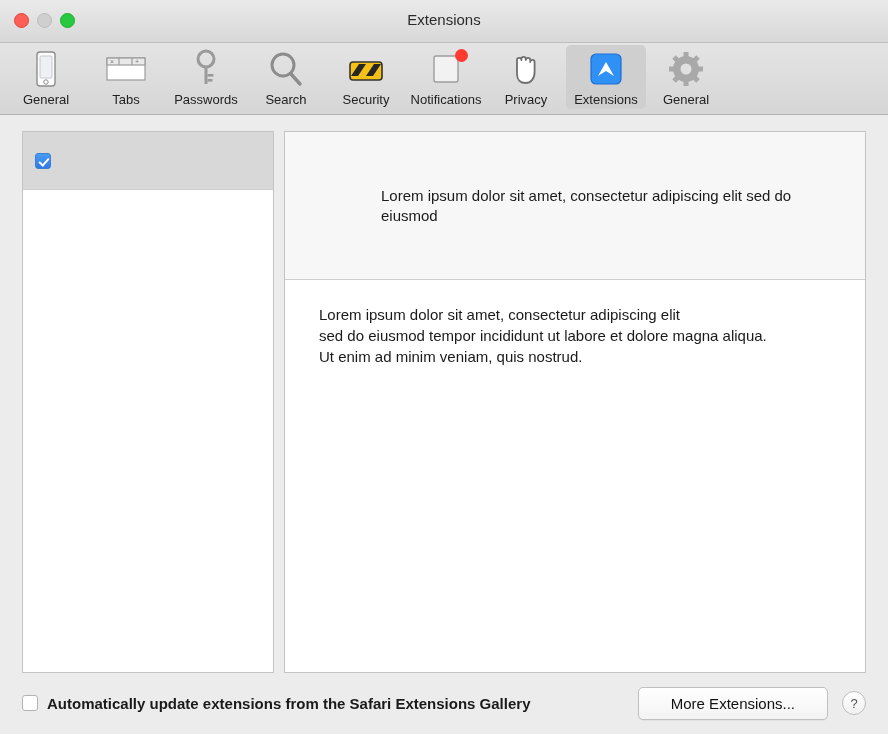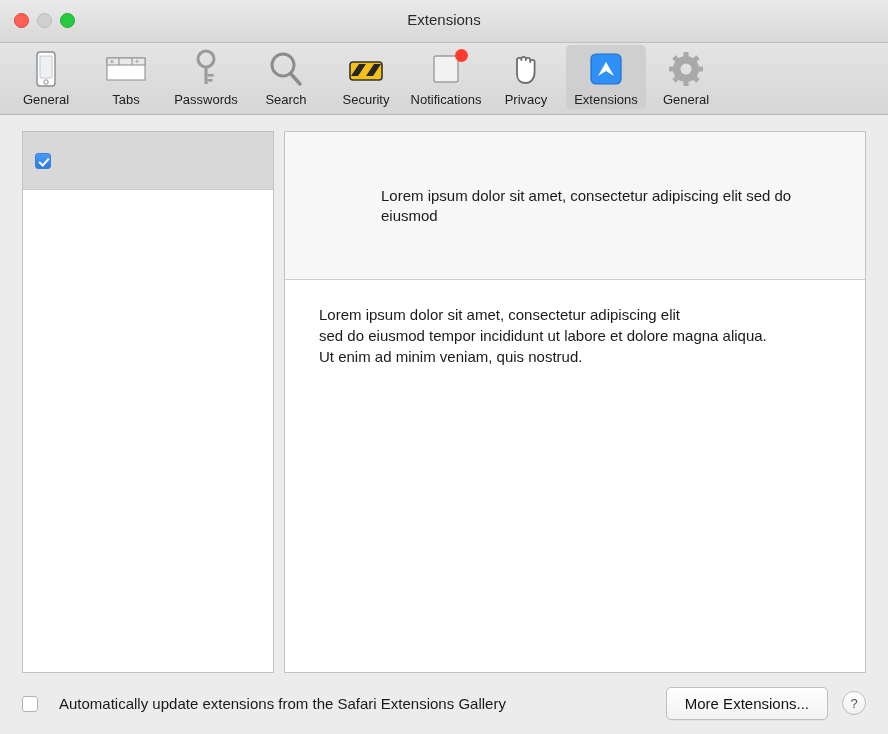--- a/index.html
+++ b/index.html
@@ -176,33 +176,34 @@
   .bottom {
     position: relative;
     height: 60px;
     padding: 0 22px;
     display: flex;
     align-items: center;
     box-sizing: border-box;
   }
   .auto-update {
     display: flex;
-    align-items: flex-end;
-    gap: 21px;
+    align-items: center;
+    gap: 9px;
+    font-weight: bold;
   }
   .auto-update-label {
     font-size: 15px;
     color: #1a1a1a;
   }
   .spacer { flex: 1; }
   .btn {
     background: linear-gradient(to bottom, #ffffff, #f3f3f3);
     border: 1px solid #bfbfbf;
     border-radius: 5px;
-    padding: 7px 18px;
+    padding: 7px 32px;
     font-size: 15px;
     color: #111;
     box-shadow: 0 1px 0 rgba(0,0,0,0.04);
     cursor: default;
   }
   .help-btn {
     margin-left: 14px;
     width: 22px;
     height: 22px;
     border-radius: 50%;

